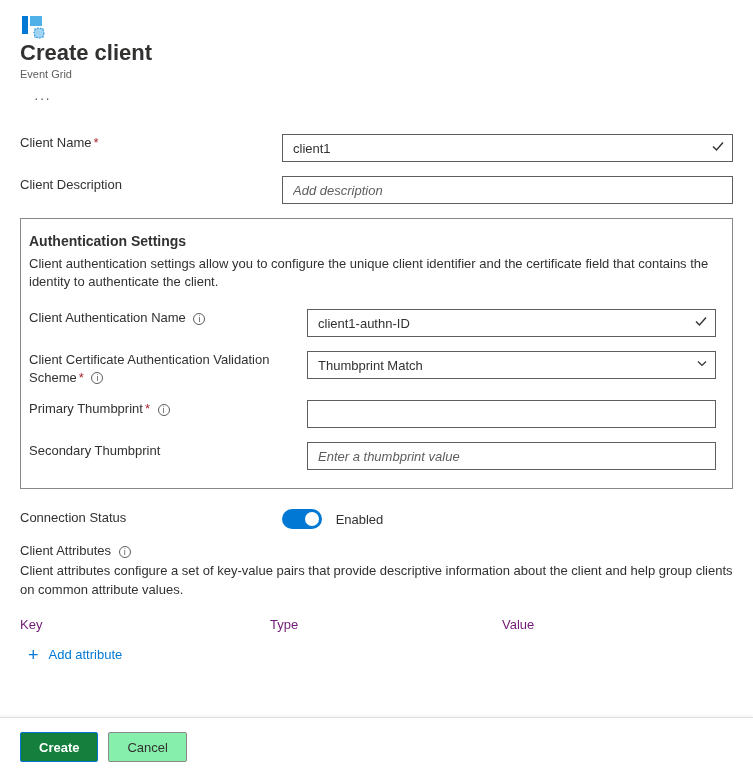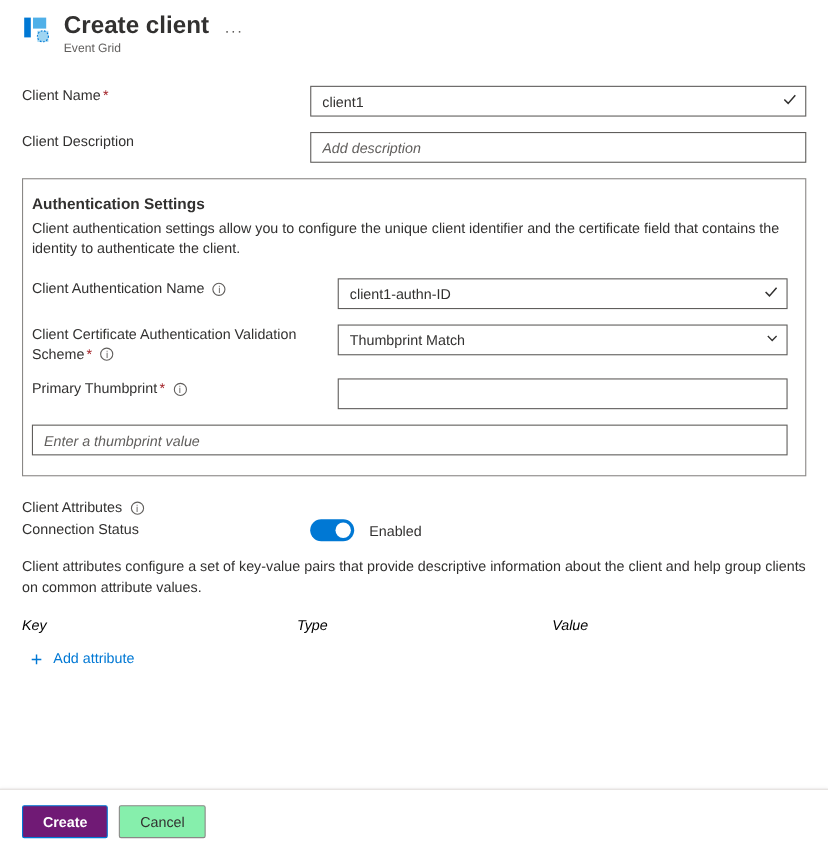--- a/index.html
+++ b/index.html
@@ -10,20 +10,21 @@
     color: #323130;
     background: #ffffff;
     width: 753px;
     height: 776px;
     position: relative;
   }
   .header {
     display: flex;
     align-items: flex-start;
     padding: 10px 4px 0 20px;
+    flex-direction: column;
   }
   .header-icon {
     width: 26px;
     height: 26px;
     margin-right: 12px;
     margin-top: 4px;
     position: relative;
     flex-shrink: 0;
   }
   .header-icon svg { display: block; }
@@ -149,22 +150,21 @@
   }
   .attr-title-row { margin-bottom: 4px; }
   .attr-desc {
     font-size: 13px;
     line-height: 1.4;
     margin-bottom: 18px;
   }
   .attr-headers {
     display: flex;
     margin-bottom: 14px;
-    color: #000000;
-    font-style: italic;
+    color: #701a75;
   }
   .attr-headers > div:nth-child(1) { width: 250px; }
   .attr-headers > div:nth-child(2) { width: 232px; }
   .attr-headers > div:nth-child(3) { flex: 1; }
   .add-attr {
     display: flex;
     align-items: center;
     color: #0078d4;
     cursor: pointer;
     padding-left: 8px;
@@ -197,21 +197,21 @@
   }
   .btn {
     height: 30px;
     padding: 0 18px;
     font-size: 13px;
     font-family: inherit;
     border-radius: 2px;
     cursor: pointer;
   }
   .btn-primary {
-    background: #701a75;
+    background: #15803d;
     color: #fff;
     border: 1px solid #0078d4;
     font-weight: 600;
   }
   .btn-secondary {
     background: #86efac;
     color: #323130;
     border: 1px solid #8a8886;
   }
 </style>
@@ -301,40 +301,41 @@
       <div class="label-col">
         <span>Primary Thumbprint</span><span class="req">*</span>
         <span class="info-icon">i</span>
       </div>
       <div class="field-col">
         <input class="text-input" type="text" style="">
       </div>
     </div>
 
     <div class="row" style="margin-bottom:0">
+      <div class="label-col">Secondary Thumbprint</div>
       <div class="field-col">
         <input class="text-input" type="text" placeholder="Enter a thumbprint value" style="">
       </div>
-    </div>
-  </div>
-
-  <div class="row attr-title-row">
-    <div>
-      <span>Client Attributes</span>
-      <span class="info-icon">i</span>
     </div>
   </div>
 
   <div class="row">
     <div class="label-col">Connection Status</div>
     <div class="field-col">
       <span class="toggle"><span class="knob"></span></span>
       <span class="toggle-label">Enabled</span>
     </div>
   </div>
+
+  <div class="row attr-title-row">
+    <div>
+      <span>Client Attributes</span>
+      <span class="info-icon">i</span>
+    </div>
+  </div>
   <div class="attr-desc">Client attributes configure a set of key-value pairs that provide descriptive information about the client and help group clients on common attribute values.</div>
 
   <div class="attr-headers">
     <div>Key</div>
     <div>Type</div>
     <div>Value</div>
   </div>
 
   <div class="add-attr">
     <span class="plus">+</span>

